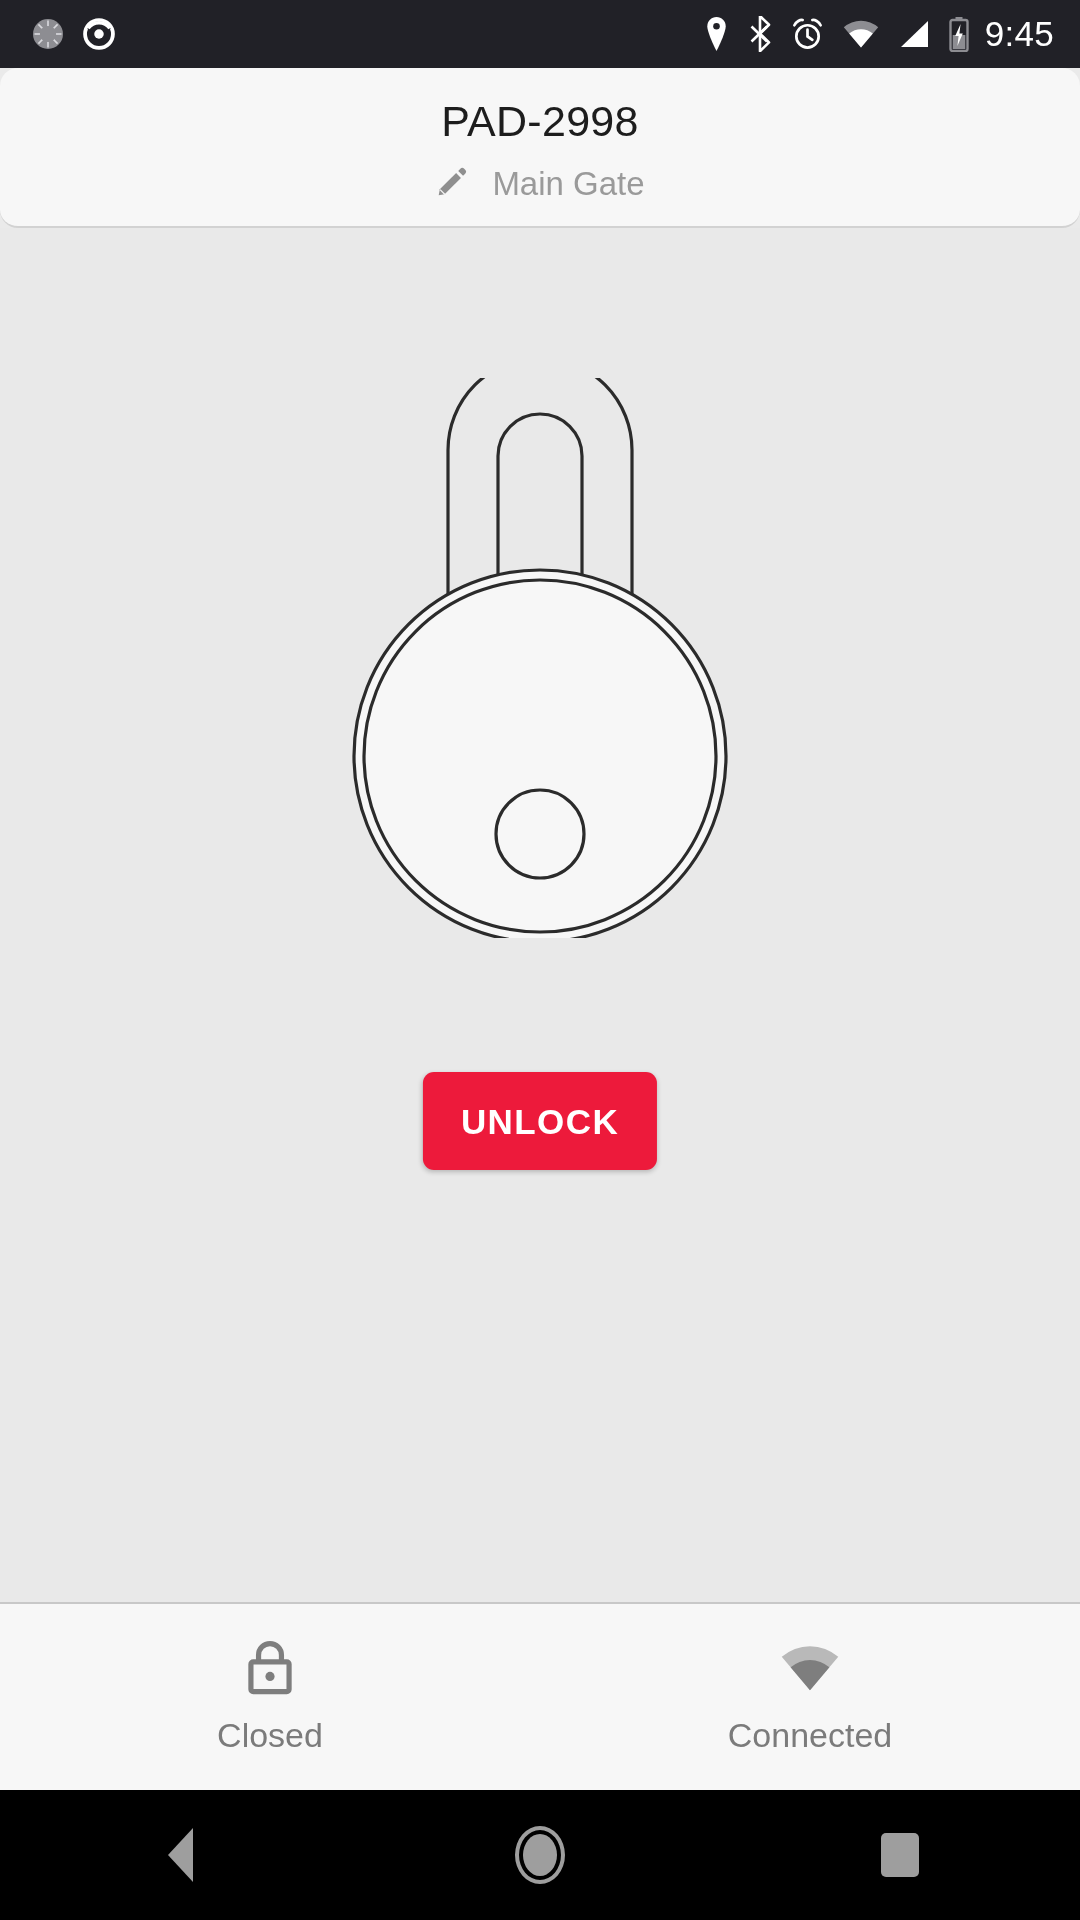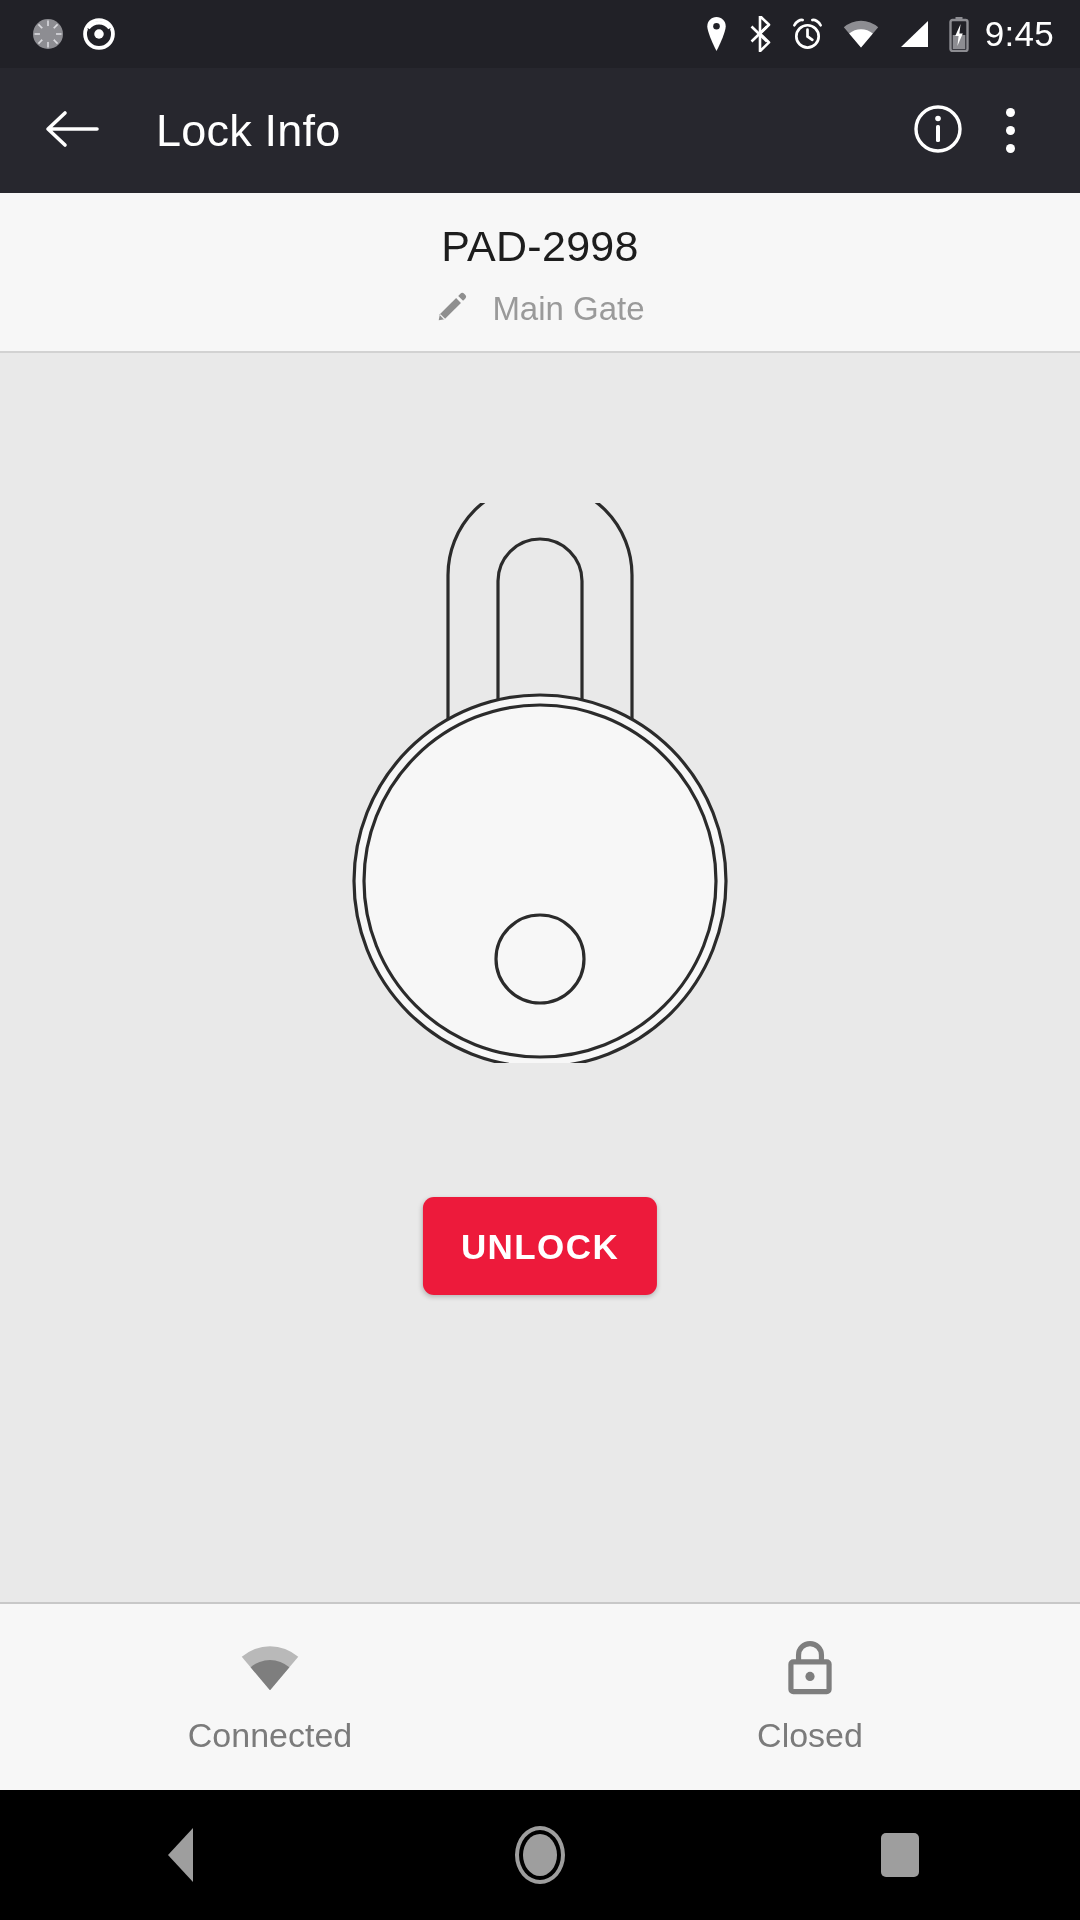--- a/index.html
+++ b/index.html
@@ -63,20 +63,21 @@
   }
 
   
   #devhead {
     flex: 0 0 160px;
     background: #f7f7f7;
     border-bottom: 2px solid #d2d2d2;
     display: flex; flex-direction: column;
     align-items: center; justify-content: center;
     padding-top: 6px;
+    border-radius: 18px;
   }
   #devhead .dev-name {
     font-size: 43px; color: #1d1d1d; letter-spacing: .3px;
   }
   #devhead .dev-sub {
     margin-top: 19px;
     display: flex; align-items: center; gap: 23px;
   }
   #devhead .dev-sub .label {
     font-size: 33px; color: #9a9a9a;
@@ -232,47 +233,20 @@
           <rect x="6.5" y="0" width="7" height="3" fill="#8d8d92"></rect>
           <rect x="1.5" y="3" width="17" height="31" rx="2" fill="none" stroke="#8d8d92" stroke-width="2.4"></rect>
           <rect x="3.7" y="18" width="12.6" height="14" fill="#8d8d92"></rect>
           <path d="M11.6 7 L6.2 19 L9.6 19 L8.4 29 L13.8 16.5 L10.4 16.5 Z" fill="#ffffff"></path>
         </svg>
       </span>
     </div>
     <span class="sb-time">9:45</span>
   </div>
 
-  <div id="appbar">
-    <div class="ab-btn back">
-      <span>
-        <svg width="54" height="44" viewBox="0 0 54 44">
-          <path d="M52 22 L4 22 M20 6 L3 22 L20 38" fill="none" stroke="#ffffff" stroke-width="3.6" stroke-linecap="round" stroke-linejoin="round"></path>
-        </svg>
-      </span>
-    </div>
-    <span class="title">Lock Info</span>
-    <div class="ab-spacer"></div>
-    <div class="ab-btn">
-      <span>
-        <svg width="54" height="54" viewBox="0 0 54 54">
-          <circle cx="27" cy="27" r="22" fill="none" stroke="#ffffff" stroke-width="3.4"></circle>
-          <circle cx="27" cy="16.5" r="2.8" fill="#ffffff"></circle>
-          <rect x="25" y="23" width="4" height="17" rx="1.6" fill="#ffffff"></rect>
-        </svg>
-      </span>
-    </div>
-    <div class="ab-btn">
-      <span class="overflow-dots">
-        <i></i>
-          <i></i>
-          <i></i>
-      </span>
-    </div>
-  </div>
 
   <div id="devhead">
     <div class="dev-name">PAD-2998</div>
     <div class="dev-sub">
       <span>
         <svg width="34" height="34" viewBox="0 0 24 24">
           <path d="M3.4 17.2 L14.9 5.7 L18.3 9.1 L6.8 20.6 L2.6 21.4 Z" fill="#8f8f8f"></path>
           <path d="M16.4 4.2 L17.9 2.7 A1.9 1.9 0 0 1 20.6 2.7 L21.3 3.4 A1.9 1.9 0 0 1 21.3 6.1 L19.8 7.6 Z" fill="#8f8f8f"></path>
           <line x1="3.6" y1="17.4" x2="7" y2="20.8" stroke="#f7f7f7" stroke-width="0.9"></line>
         </svg>
@@ -297,39 +271,39 @@
         <circle cx="210" cy="456" r="44" fill="#f7f7f7" stroke="#2b2b2b" stroke-width="3.2"></circle>
       </svg>
     </div>
 
     <div id="unlock-wrap">
       <button id="unlock-btn">UNLOCK</button>
     </div>
   </div>
 
   <div id="bottombar">
-    <div class="bstat">
-      <span class="bicon">
-        <svg width="60" height="46" viewBox="0 0 36 28">
-          <path d="M18 27.5 L0.8 7.2 A26 26 0 0 1 35.2 7.2 Z" fill="#b9b9b9"></path>
-          <path d="M18 27.5 L6.2 13.6 A18 18 0 0 1 29.8 13.6 Z" fill="#7e7e7e"></path>
-        </svg>
-      </span>
-      <span class="blabel">Connected</span>
-    </div>
     <div class="bstat">
       <span class="bicon">
         <svg width="52" height="58" viewBox="0 0 34 38">
           <path d="M9.5 15 L9.5 10.5 A7.5 7.5 0 0 1 24.5 10.5 L24.5 15" fill="none" stroke="#7e7e7e" stroke-width="3.4"></path>
           <rect x="4.5" y="15" width="25" height="19.5" rx="1.5" fill="none" stroke="#7e7e7e" stroke-width="3.4"></rect>
           <circle cx="17" cy="24.5" r="3" fill="#7e7e7e"></circle>
         </svg>
       </span>
       <span class="blabel">Closed</span>
     </div>
+    <div class="bstat">
+      <span class="bicon">
+        <svg width="60" height="46" viewBox="0 0 36 28">
+          <path d="M18 27.5 L0.8 7.2 A26 26 0 0 1 35.2 7.2 Z" fill="#b9b9b9"></path>
+          <path d="M18 27.5 L6.2 13.6 A18 18 0 0 1 29.8 13.6 Z" fill="#7e7e7e"></path>
+        </svg>
+      </span>
+      <span class="blabel">Connected</span>
+    </div>
   </div>
 
   <div id="navbar">
     <div class="nav-btn">
       <span class="nav-tri"></span>
     </div>
     <div class="nav-btn">
       <span class="nav-home">
           <span></span>
         </span>

